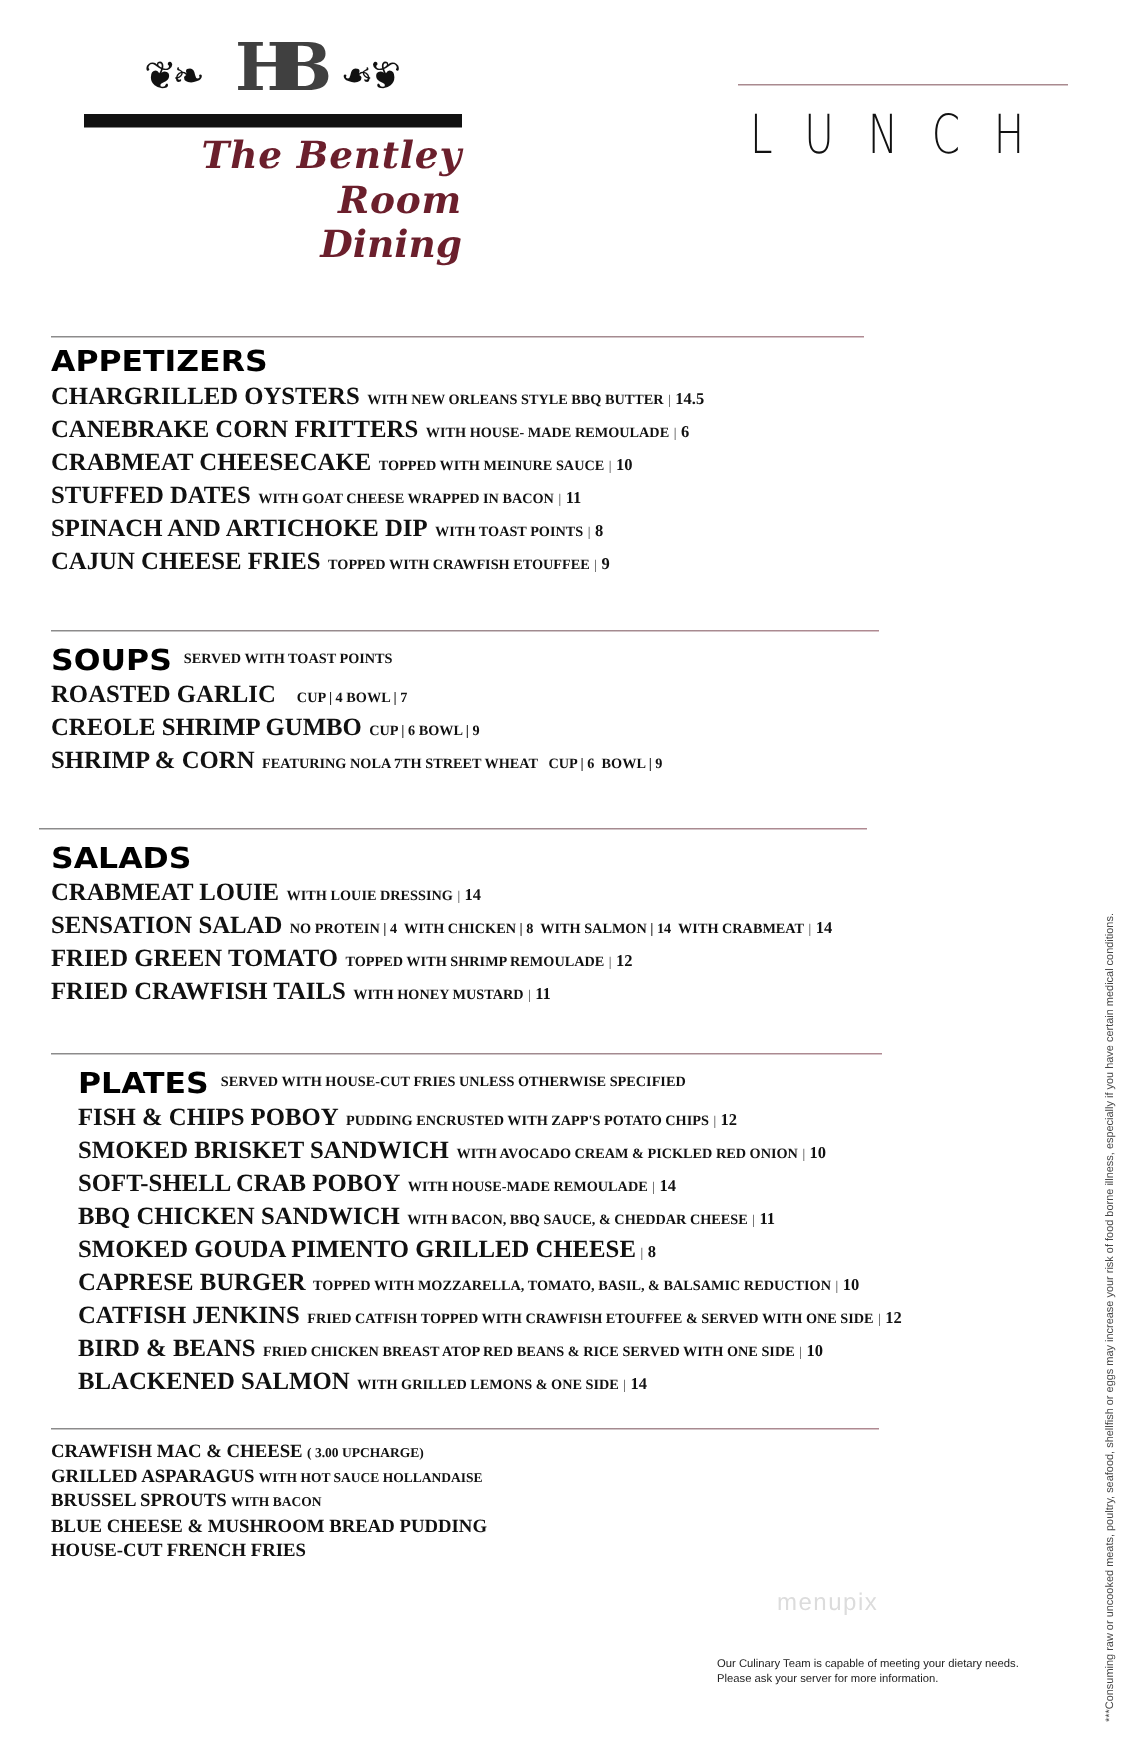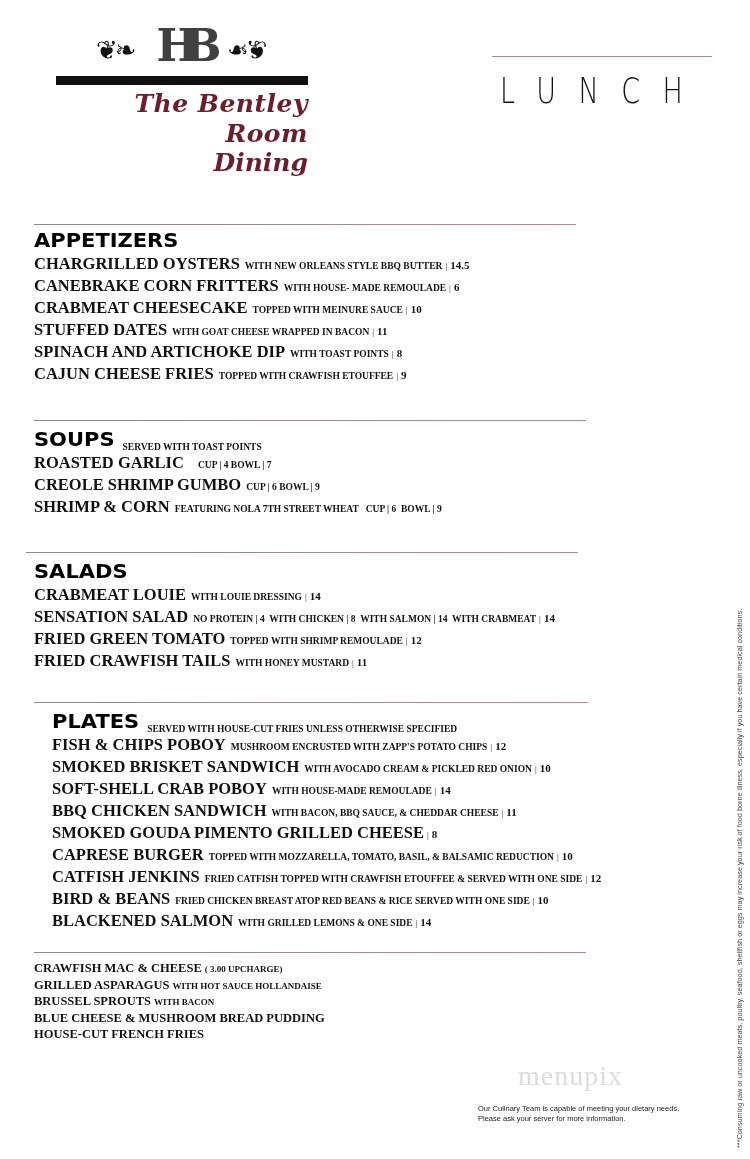--- a/index.html
+++ b/index.html
@@ -11,32 +11,32 @@
   .orn.left { left:40px; }
   .orn.right { right:40px; transform:scaleX(-1); }
   .logo-bar { height:9px; background:#111; margin-top:4px; }
   .script { font-family:"DejaVu Serif", serif; font-style:italic; font-weight:bold; color:#6b1f2c; text-align:right; }
   .script .l1 { font-size:25px; line-height:30px; margin-top:4px; letter-spacing:0.5px; }
   .script .l2 { font-size:25px; line-height:28px; margin-left:-30px; }
   .lunch-rule { position:absolute; left:492px; top:56px; width:220px; height:1px; background:#a98a8f; }
   .lunch { position:absolute; left:500px; top:70px; font-family:"DejaVu Sans", sans-serif; font-weight:300; font-size:36px; letter-spacing:30px; color:#111; transform:scaleX(0.75); transform-origin:left; }
   .rule { position:absolute; height:1px; background:linear-gradient(to right,#8b8b8b,#b08a92); }
   .section { position:absolute; left:34px; }
-  .sec-head { display:flex; align-items:flex-end; height:24px; }
+  .sec-head { display:flex; align-items:center; height:24px; }
   .sec-title { font-family:"DejaVu Sans", sans-serif; font-weight:bold; font-size:21px; letter-spacing:0px; color:#000; transform:scaleY(0.92); }
   .sec-note { font-size:9.5px; font-weight:bold; margin-left:8px; color:#111; }
   .item { height:22px; line-height:22px; white-space:nowrap; }
   .iname { font-size:16.5px; font-weight:bold; color:#111; }
   .idesc { font-size:9.5px; font-weight:bold; margin-left:5px; color:#111; }
   .iprice { font-size:11px; font-weight:bold; color:#111; }
   .sep { font-size:9px; color:#333; margin:0 3px; }
   .sides .item { height:16.5px; line-height:16.5px; }
   .sides .iname { font-size:12.5px; }
   .sides .idesc { font-size:9px; margin-left:3px; }
-  .watermark { position:absolute; left:518px; top:1060px; font-family:Liberation Serif, serif; font-size:28px; color:#dcdcdc; letter-spacing:1px; font-weight:200; }
+  .watermark { position:absolute; left:518px; top:1060px; font-family:Liberation Sans, sans-serif; font-size:16px; color:#dcdcdc; letter-spacing:1px; font-weight:200; }
   .footer { position:absolute; left:478px; top:1104px; font-family:"Liberation Sans", sans-serif; font-size:7.5px; line-height:10px; color:#222; }
   .disclaimer { position:absolute; left:735px; top:1148px; transform-origin:left top; transform:rotate(-90deg); font-family:"Liberation Sans", sans-serif; font-size:7.3px; color:#444; white-space:nowrap; }
 </style>
 </head>
 <body>
 
 <div class="logo">
   <div class="mono-wrap">
     <span class="orn left">❦❧</span>
     <span class="mono">HB</span>
@@ -86,21 +86,21 @@
   <div class="item"><span class="iname">FRIED GREEN TOMATO</span><span class="idesc">TOPPED WITH SHRIMP REMOULADE</span><span class="sep">|</span><span class="iprice">12</span></div>
   <div class="item"><span class="iname">FRIED CRAWFISH TAILS</span><span class="idesc">WITH HONEY MUSTARD</span><span class="sep">|</span><span class="iprice">11</span></div>
 </div>
 
 <div class="rule" style="left:34px; top:702px; width:554px;"></div>
 <div class="section" style="top:710px;margin-left:18px;">
   <div class="sec-head">
       <span class="sec-title">PLATES</span>
       <span class="sec-note">SERVED WITH HOUSE-CUT FRIES UNLESS OTHERWISE SPECIFIED</span>
     </div>
-  <div class="item"><span class="iname">FISH &amp; CHIPS POBOY</span><span class="idesc">MUSHROOM ENCRUSTED WITH ZAPP'S POTATO CHIPS</span><span class="sep">|</span><span class="iprice">12</span></div>
+  <div class="item"><span class="iname">FISH &amp; CHIPS POBOY</span><span class="idesc">PUDDING ENCRUSTED WITH ZAPP'S POTATO CHIPS</span><span class="sep">|</span><span class="iprice">12</span></div>
   <div class="item"><span class="iname">SMOKED BRISKET SANDWICH</span><span class="idesc">WITH AVOCADO CREAM &amp; PICKLED RED ONION</span><span class="sep">|</span><span class="iprice">10</span></div>
   <div class="item"><span class="iname">SOFT-SHELL CRAB POBOY</span><span class="idesc">WITH HOUSE-MADE REMOULADE</span><span class="sep">|</span><span class="iprice">14</span></div>
   <div class="item"><span class="iname">BBQ CHICKEN SANDWICH</span><span class="idesc">WITH BACON, BBQ SAUCE, &amp; CHEDDAR CHEESE</span><span class="sep">|</span><span class="iprice">11</span></div>
   <div class="item"><span class="iname">SMOKED GOUDA PIMENTO GRILLED CHEESE</span><span class="sep">|</span><span class="iprice">8</span></div>
   <div class="item"><span class="iname">CAPRESE BURGER</span><span class="idesc">TOPPED WITH MOZZARELLA, TOMATO, BASIL, &amp; BALSAMIC REDUCTION</span><span class="sep">|</span><span class="iprice">10</span></div>
   <div class="item"><span class="iname">CATFISH JENKINS</span><span class="idesc">FRIED CATFISH TOPPED WITH CRAWFISH ETOUFFEE &amp; SERVED WITH ONE SIDE</span><span class="sep">|</span><span class="iprice">12</span></div>
   <div class="item"><span class="iname">BIRD &amp; BEANS</span><span class="idesc">FRIED CHICKEN BREAST ATOP RED BEANS &amp; RICE SERVED WITH ONE SIDE</span><span class="sep">|</span><span class="iprice">10</span></div>
   <div class="item"><span class="iname">BLACKENED SALMON</span><span class="idesc">WITH GRILLED LEMONS &amp; ONE SIDE</span><span class="sep">|</span><span class="iprice">14</span></div>
 </div>
 

